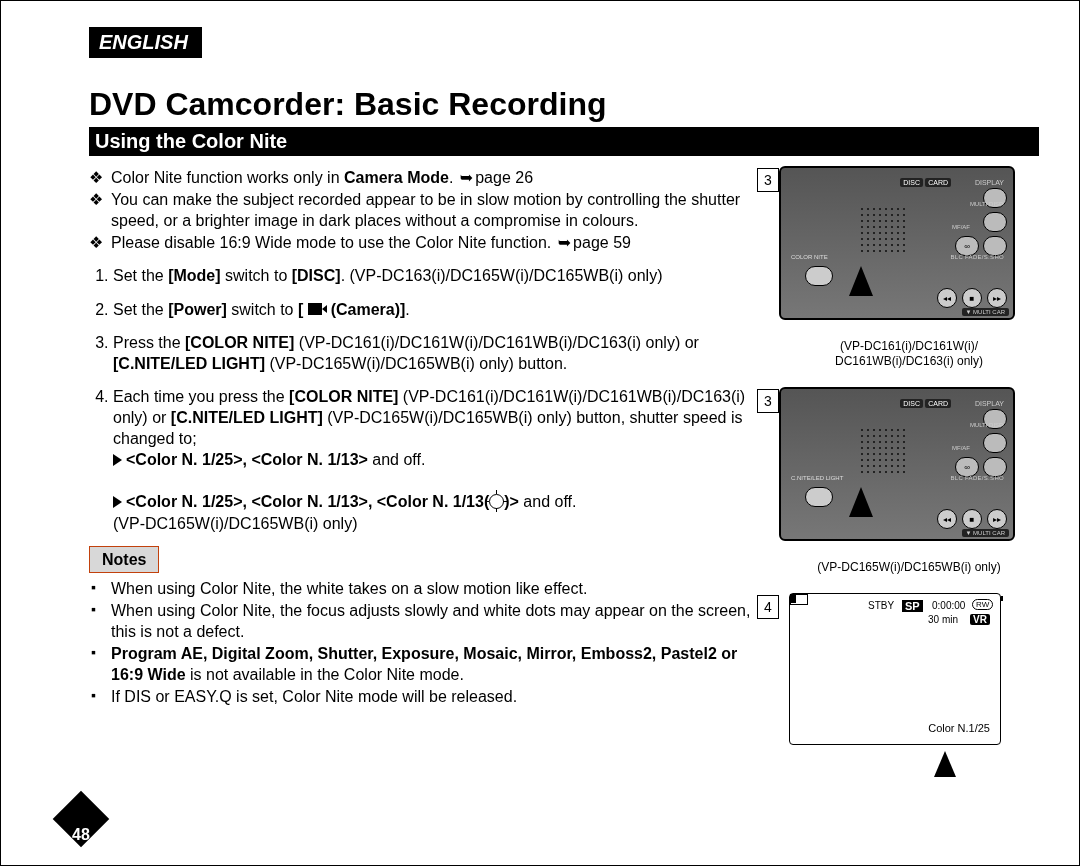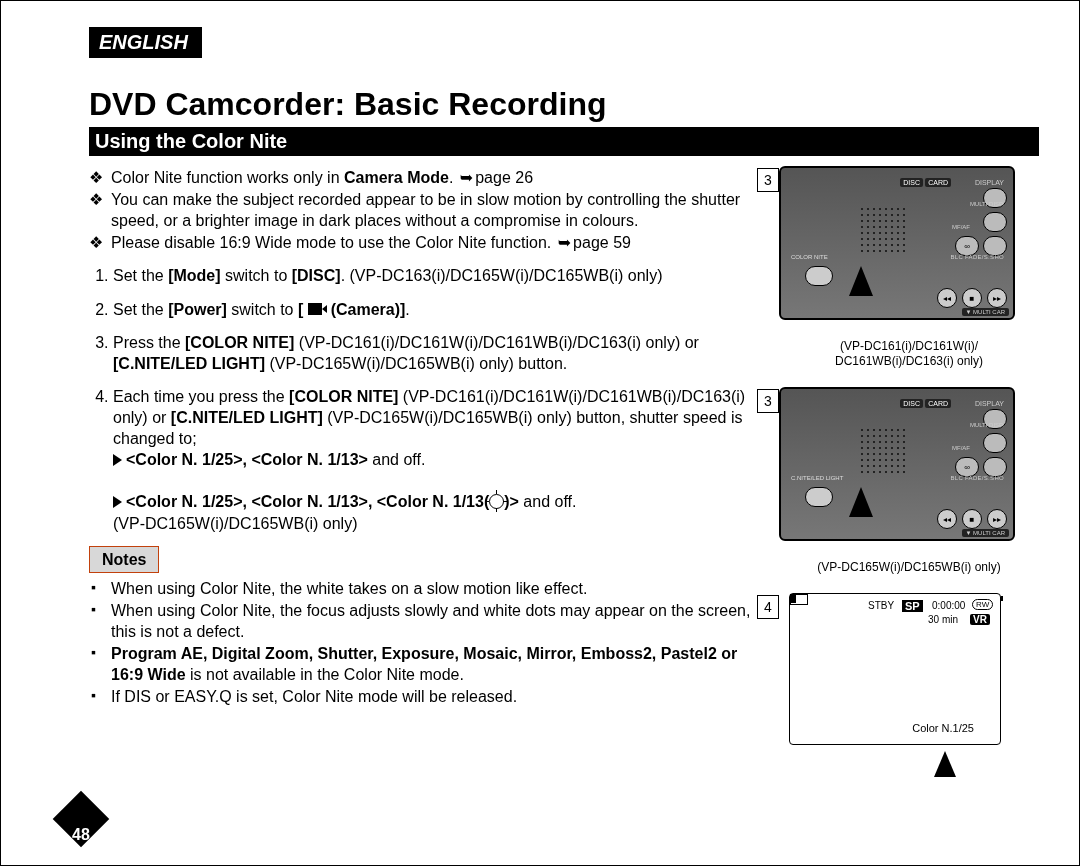--- a/index.html
+++ b/index.html
@@ -294,21 +294,21 @@
   .osd .txt { position:absolute; font-size:10px; }
   .osd .bat { left:8px; top:7px; width:16px;height:9px;border:1px solid #000;}
   .osd .bat::after{content:"";position:absolute;left:0;top:0;width:6px;height:9px;background:#000;}
   .osd .bat::before{content:"";position:absolute;right:-3px;top:2px;width:2px;height:5px;background:#000;}
   .osd .stby { left: 78px; top: 6px; font-size:10px; }
   .osd .sp { left: 112px; top: 6px; font-size:11px; background:#000;color:#fff;padding:0 3px;font-weight:bold;}
   .osd .time { left: 142px; top: 6px; font-size:10px; }
   .osd .rw { left: 182px; top: 5px; font-size:8px; border:1px solid #000;border-radius:8px;padding:0 3px;}
   .osd .min { left: 138px; top: 20px; font-size:10px; }
   .osd .vr { left: 180px; top: 20px; font-size:10px; background:#000;color:#fff;padding:0 3px;font-weight:bold;border-radius:2px;}
-  .osd .cn { right: 26px; bottom: 10px; font-size:11px; }
+  .osd .cn { right: 10px; bottom: 10px; font-size:11px; }
   .osd-pointer {
     position:absolute;
     width:0;height:0;
     border-left:11px solid transparent;
     border-right:11px solid transparent;
     border-bottom:26px solid #000;
     left: 155px;
     top: 158px;
   }
 

